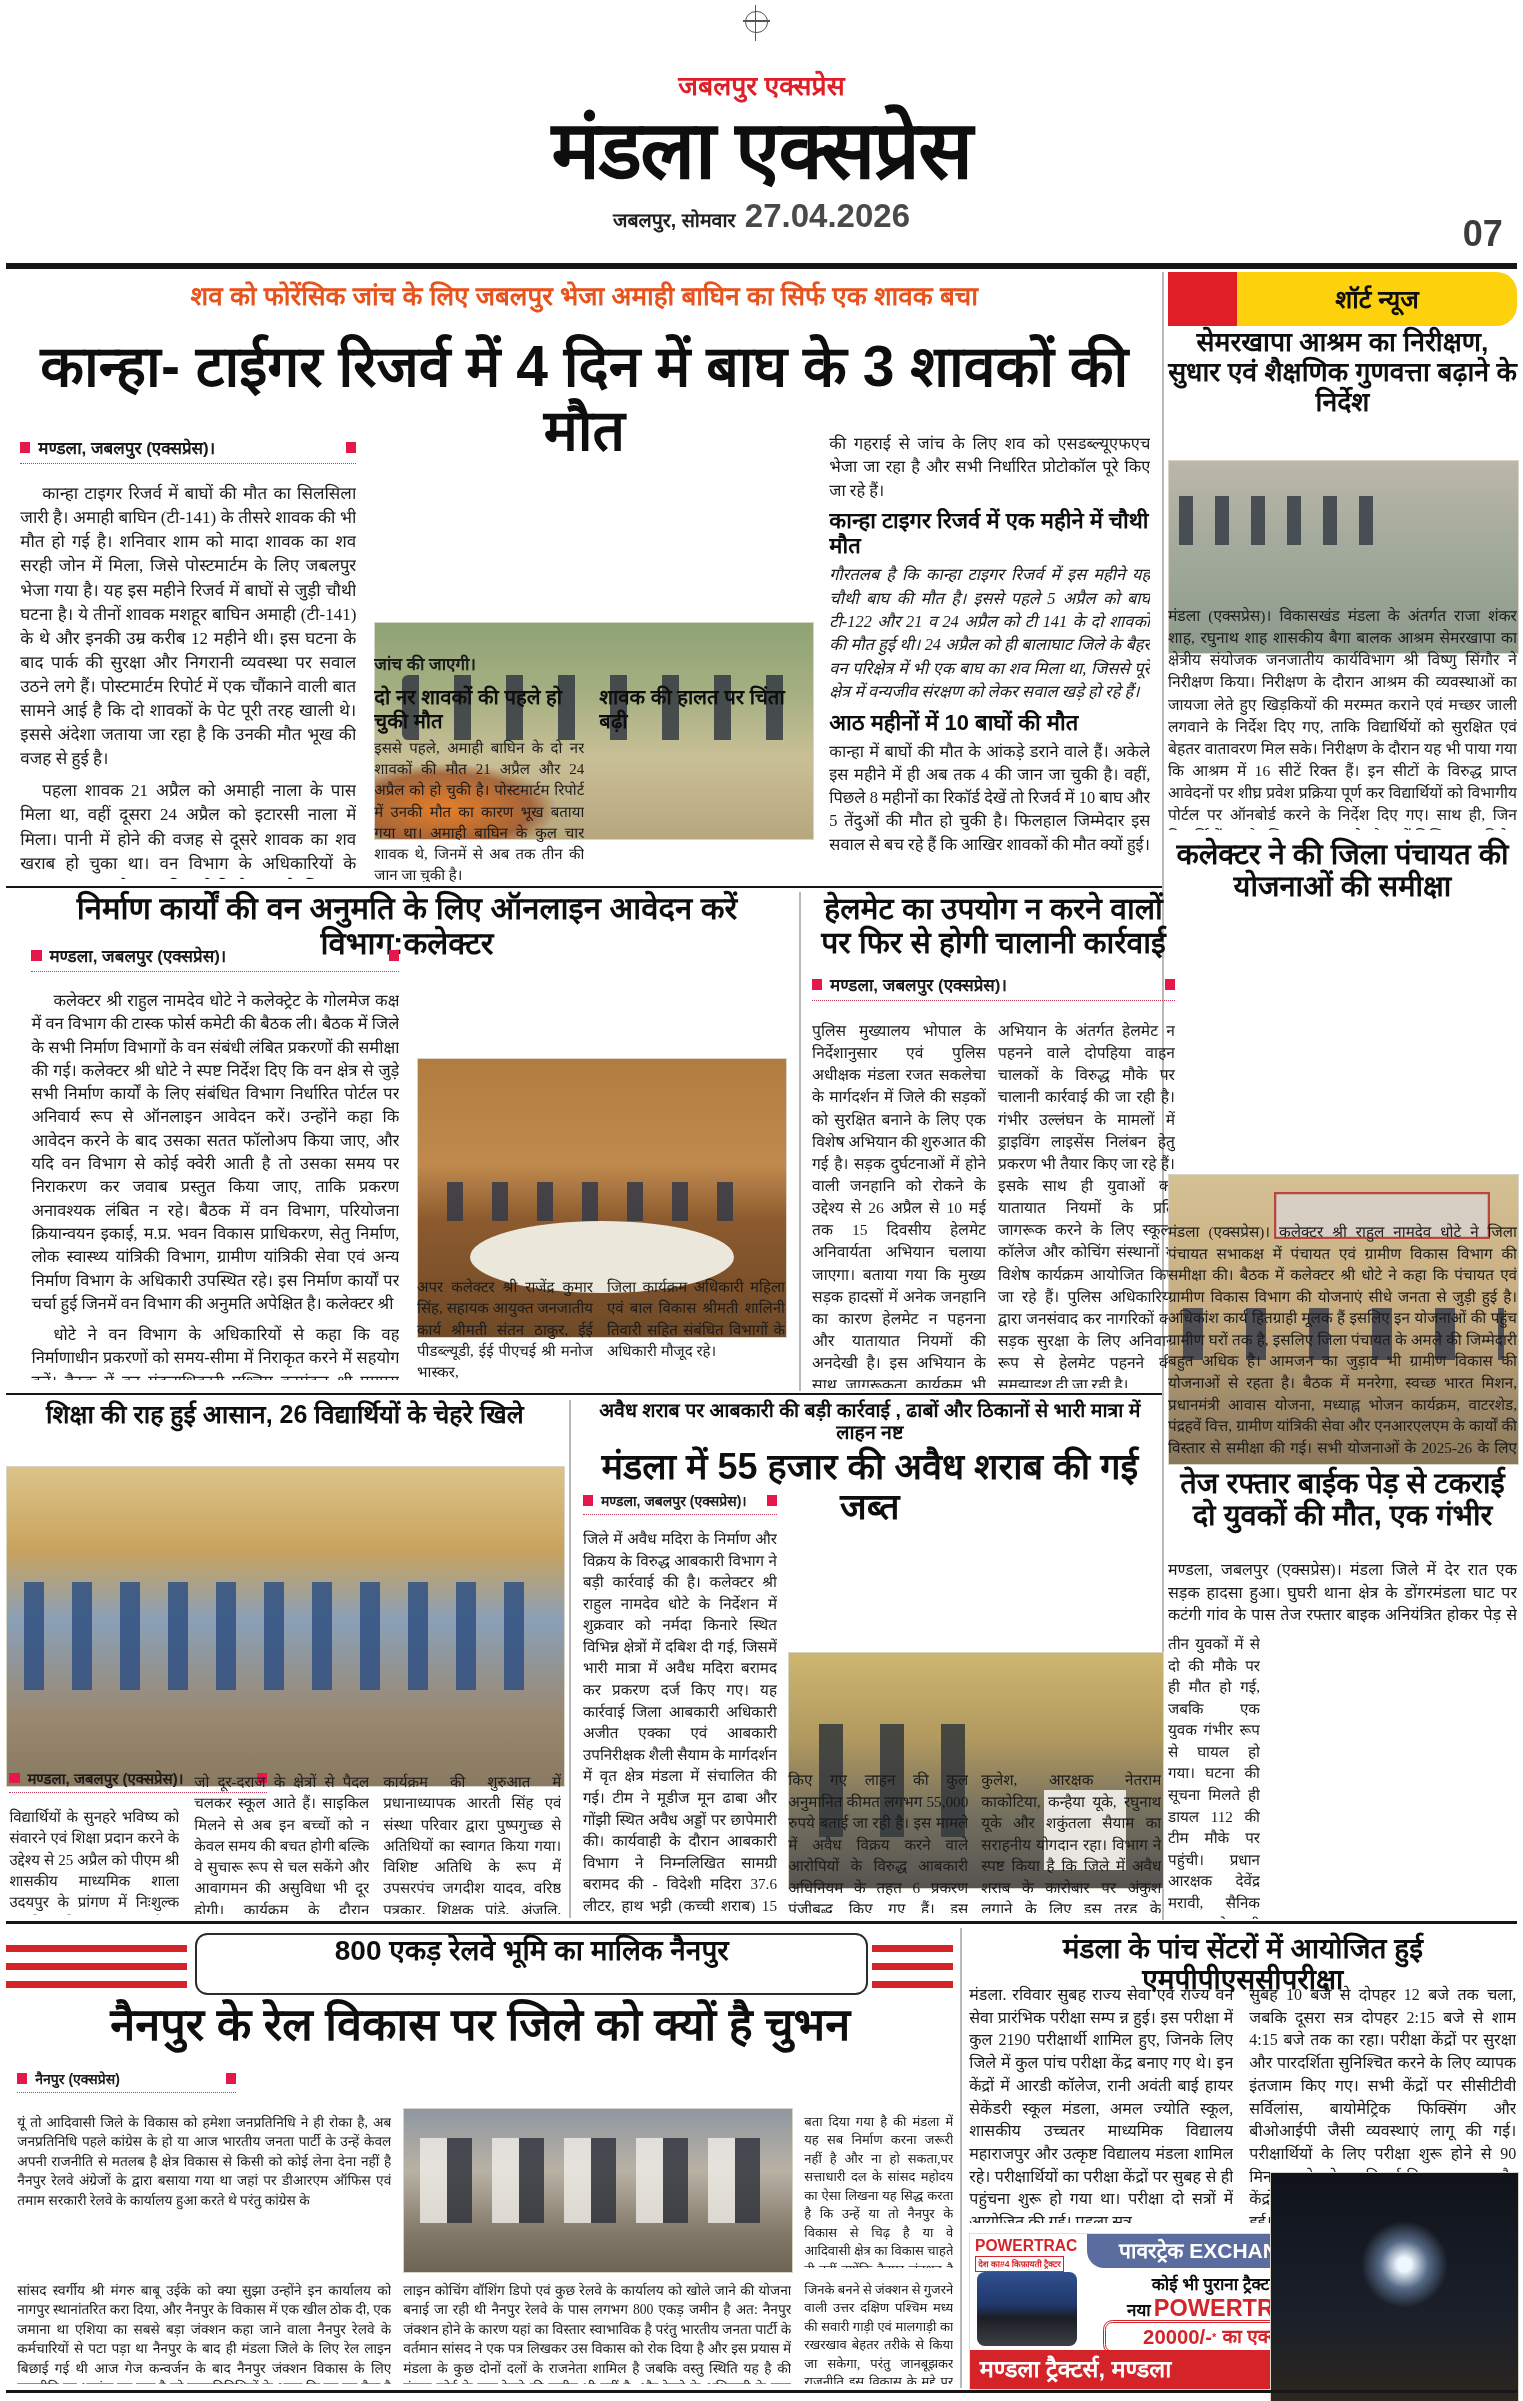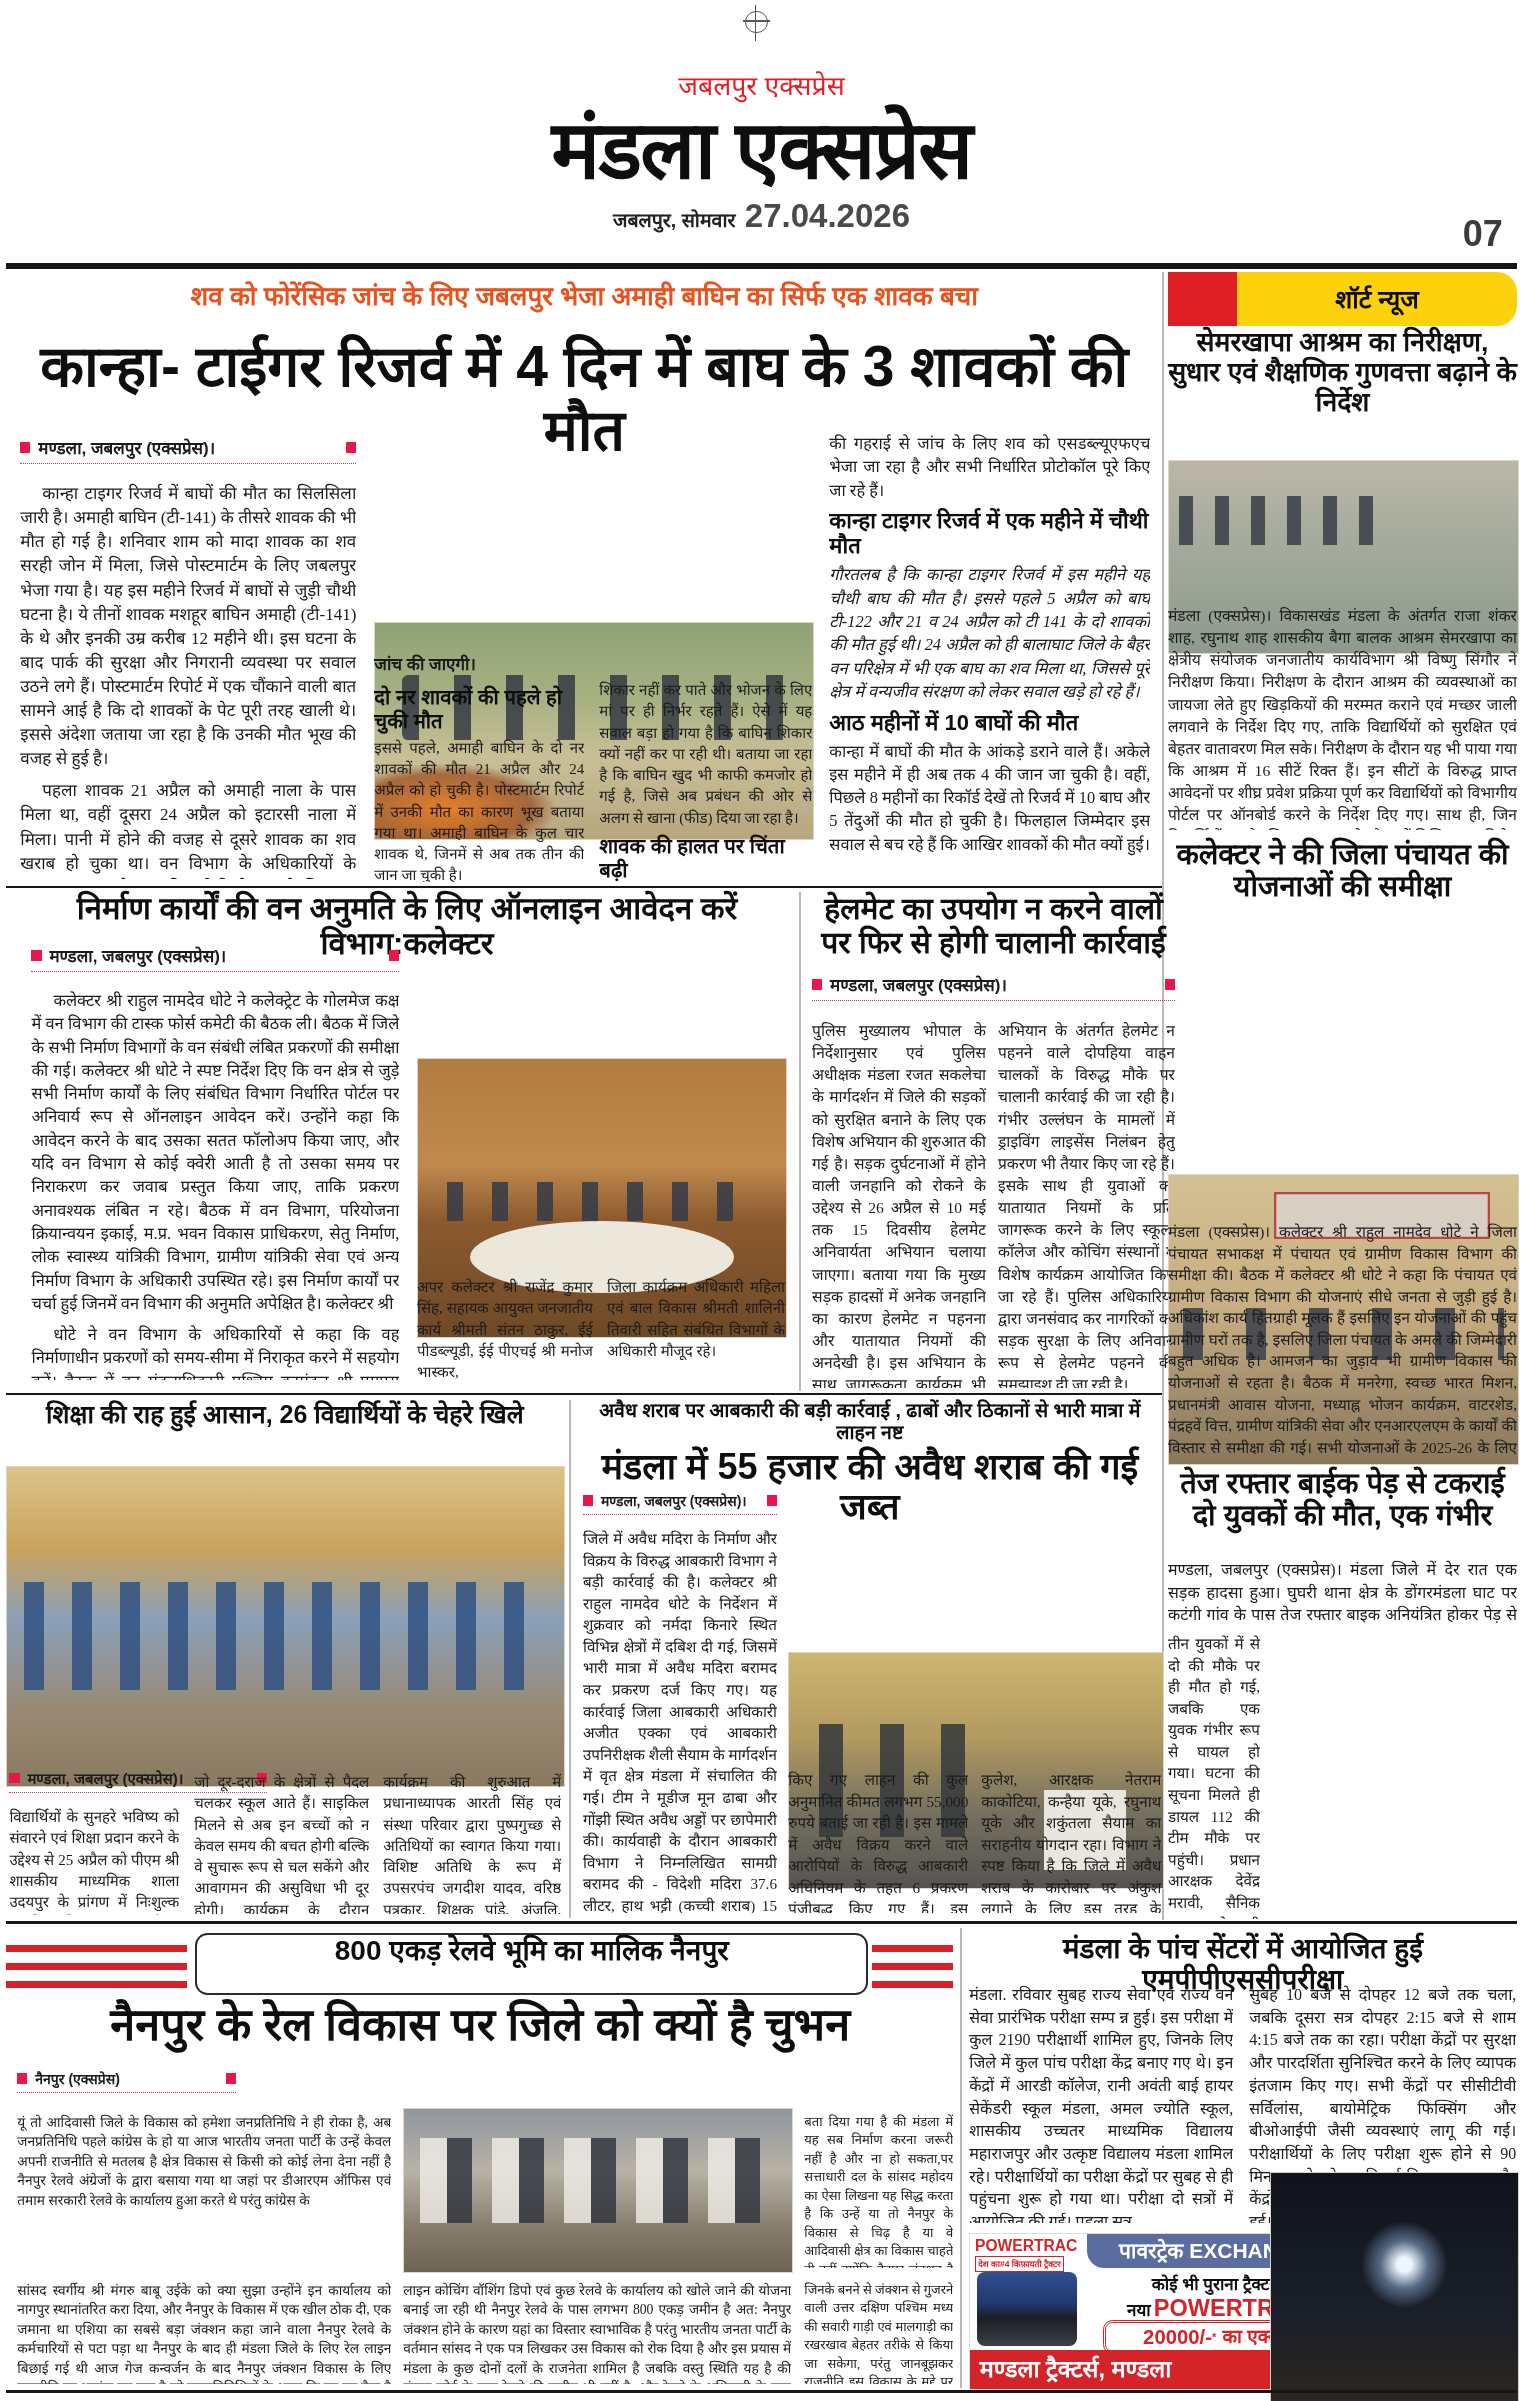--- a/index.html
+++ b/index.html
@@ -75,21 +75,21 @@
 
 <div class="sheet">
 
   <div class="abs regmark" style="top:4.7px;left:743px;">
     <div class="circ"></div>
       <div class="v"></div>
       <div class="h"></div>
   </div>
 
   <div class="abs center" style="top:67px;left:0;width:100%;">
-    <div class="sans" style="font-weight:400;font-size:26.6px;color:#e01e26;">जबलपुर एक्सप्रेस</div>
+    <div class="sans" style="font-weight:700;font-size:26.6px;color:#e01e26;">जबलपुर एक्सप्रेस</div>
     <div class="hl" style="font-size:81px;letter-spacing:-1.6px;margin-top:1.6px;">मंडला एक्सप्रेस</div>
     <div style="margin-top:1.6px;">
       <span class="sans" style="font-weight:700;font-size:19.5px;color:#222;">जबलपुर, सोमवार</span>
       <span class="sans" style="font-weight:700;font-size:33px;color:#4a4a4a;margin-left:6.3px;">27.04.2026</span>
     </div>
   </div>
   <div class="abs sans" style="top:213px;right:20.3px;font-weight:700;font-size:36px;color:#3c3c3c;">07</div>
   <div class="abs rule" style="top:263px;left:6.3px;width:1511px;height:5.5px;"></div>
 
   <div class="abs vrule" style="top:272px;left:1162px;height:1648px;"></div>
@@ -112,21 +112,20 @@
     <div class="abs ph ph-pyre" style="top:160px;left:368px;width:438px;height:216px;"></div>
     <div class="abs sans" style="top:380px;left:368px;width:438px;font-weight:700;font-size:17px;">जांच की जाएगी।</div>
 
     <div class="abs" style="top:408px;left:368px;width:210px;height:202px;overflow:hidden;">
       <div class="sub">दो नर शावकों की पहले हो चुकी मौत</div>
       <div class="body-txt" style="font-size:15px;">इससे पहले, अमाही बाघिन के दो नर शावकों की मौत 21 अप्रैल और 24 अप्रैल को हो चुकी है। पोस्टमार्टम रिपोर्ट में उनकी मौत का कारण भूख बताया गया था। अमाही बाघिन के कुल चार शावक थे, जिनमें से अब तक तीन की जान जा चुकी है।</div>
 
     </div>
 
     <div class="abs" style="top:408px;left:593px;width:213px;height:202px;overflow:hidden;">
-      <div class="body-txt" style="font-size:15px;">शिकार नहीं कर पाते और भोजन के लिए मां पर ही निर्भर रहते हैं। ऐसे में यह सवाल बड़ा हो गया है कि बाघिन शिकार क्यों नहीं कर पा रही थी। बताया जा रहा है कि बाघिन खुद भी काफी कमजोर हो गई है, जिसे अब प्रबंधन की ओर से अलग से खाना (फीड) दिया जा रहा है।</div>
       <div class="sub">शावक की हालत पर चिंता बढ़ी</div>
 
     </div>
 
     <div class="abs" style="top:160px;left:823px;width:321px;height:450px;overflow:hidden;">
       <div class="body-txt" style="font-size:16.4px;">की गहराई से जांच के लिए शव को एसडब्ल्यूएफएच भेजा जा रहा है और सभी निर्धारित प्रोटोकॉल पूरे किए जा रहे हैं।</div>
       <div class="sub" style="font-size:22px;">कान्हा टाइगर रिजर्व में एक महीने में चौथी मौत</div>
       <div class="body-txt" style="font-size:16.4px;font-style:italic;">गौरतलब है कि कान्हा टाइगर रिजर्व में इस महीने यह चौथी बाघ की मौत है। इससे पहले 5 अप्रैल को बाघ टी-122 और 21 व 24 अप्रैल को टी 141 के दो शावकों की मौत हुई थी। 24 अप्रैल को ही बालाघाट जिले के बैहर वन परिक्षेत्र में भी एक बाघ का शव मिला था, जिससे पूरे क्षेत्र में वन्यजीव संरक्षण को लेकर सवाल खड़े हो रहे हैं।</div>
       <div class="sub" style="font-size:22px;">आठ महीनों में 10 बाघों की मौत</div>
       <div class="body-txt" style="font-size:16.4px;">कान्हा में बाघों की मौत के आंकड़े डराने वाले हैं। अकेले इस महीने में ही अब तक 4 की जान जा चुकी है। वहीं, पिछले 8 महीनों का रिकॉर्ड देखें तो रिजर्व में 10 बाघ और 5 तेंदुओं की मौत हो चुकी है। फिलहाल जिम्मेदार इस सवाल से बच रहे हैं कि आखिर शावकों की मौत क्यों हुई।</div>

